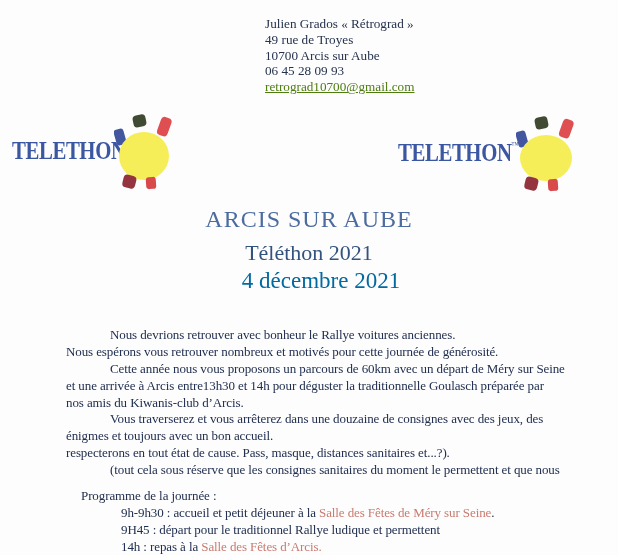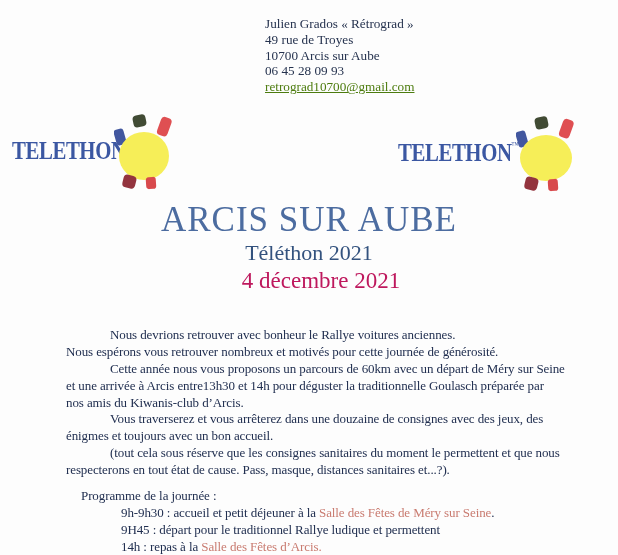--- a/index.html
+++ b/index.html
@@ -26,23 +26,23 @@
   }
   .logo-left  .logo-text { left:2px; top:24px; }
   .logo-right .logo-text { left:6px; top:26px; }
   .logo-text .tm { font-size:9px; vertical-align:13px; letter-spacing:0; opacity:.8; }
   .sun { position:absolute; }
   .logo-left  .sun { left:104px; top:2px; }
   .logo-right .sun { left:124px; top:4px; }
 
   
   .titles { position:absolute; top:202px; left:0; width:618px; text-align:center; }
-  .title-main { font-size:35px; line-height:35px; color:#4c6ca0; letter-spacing:1px; }
+  .title-main { font-size:24px; line-height:35px; color:#4c6ca0; letter-spacing:1px; }
   .title-sub  { font-size:22px; line-height:24px; color:#33527e; margin-top:4px; }
-  .title-date { font-size:23px; line-height:25px; color:#be185d; margin-top:3px;padding-left:24px; }
+  .title-date { font-size:23px; line-height:25px; color:#0369a1; margin-top:3px;padding-left:24px; }
 
   
   .content {
     position:absolute; left:66px; top:327px;
     font-size:13px; line-height:16.9px; letter-spacing:-0.1px;
     color:#212f50; white-space:nowrap;
   }
   .line { height:16.9px; }
   .line.indent { padding-left:44px; }
   .programme { margin-top:9px;margin-left:15px; }
@@ -93,22 +93,22 @@
   </div>
 
   <div class="content">
     <div class="line indent">Nous devrions retrouver avec bonheur le Rallye voitures anciennes.</div>
     <div class="line">Nous espérons vous retrouver nombreux et motivés pour cette journée de générosité.</div>
     <div class="line indent">Cette année nous vous proposons un parcours de 60km avec un départ de Méry sur Seine</div>
     <div class="line">et une arrivée à Arcis entre13h30 et 14h pour déguster la traditionnelle Goulasch préparée par</div>
     <div class="line">nos amis du Kiwanis-club d’Arcis.</div>
     <div class="line indent">Vous traverserez et vous arrêterez dans une douzaine de consignes avec des jeux, des</div>
     <div class="line">énigmes et toujours avec un bon accueil.</div>
+    <div class="line">respecterons en tout état de cause. Pass, masque, distances sanitaires et...?).</div>
     <div class="line indent">(tout cela sous réserve que les consignes sanitaires du moment le permettent et que nous</div>
-    <div class="line">respecterons en tout état de cause. Pass, masque, distances sanitaires et...?).</div>
 
     <div class="programme">
       <div class="prog-heading">Programme de la journée :</div>
       <div class="prog-item"><span>9h-9h30 : accueil et petit déjeuner à la </span><span class="red">Salle des Fêtes de Méry sur Seine</span><span>.</span></div>
       <div class="prog-item">9H45 : départ pour le traditionnel Rallye ludique et permettent</div>
       <div class="prog-item"><span>14h : repas à la </span><span class="red">Salle des Fêtes d’Arcis.</span></div>
     </div>
   </div>
 
 </div>

